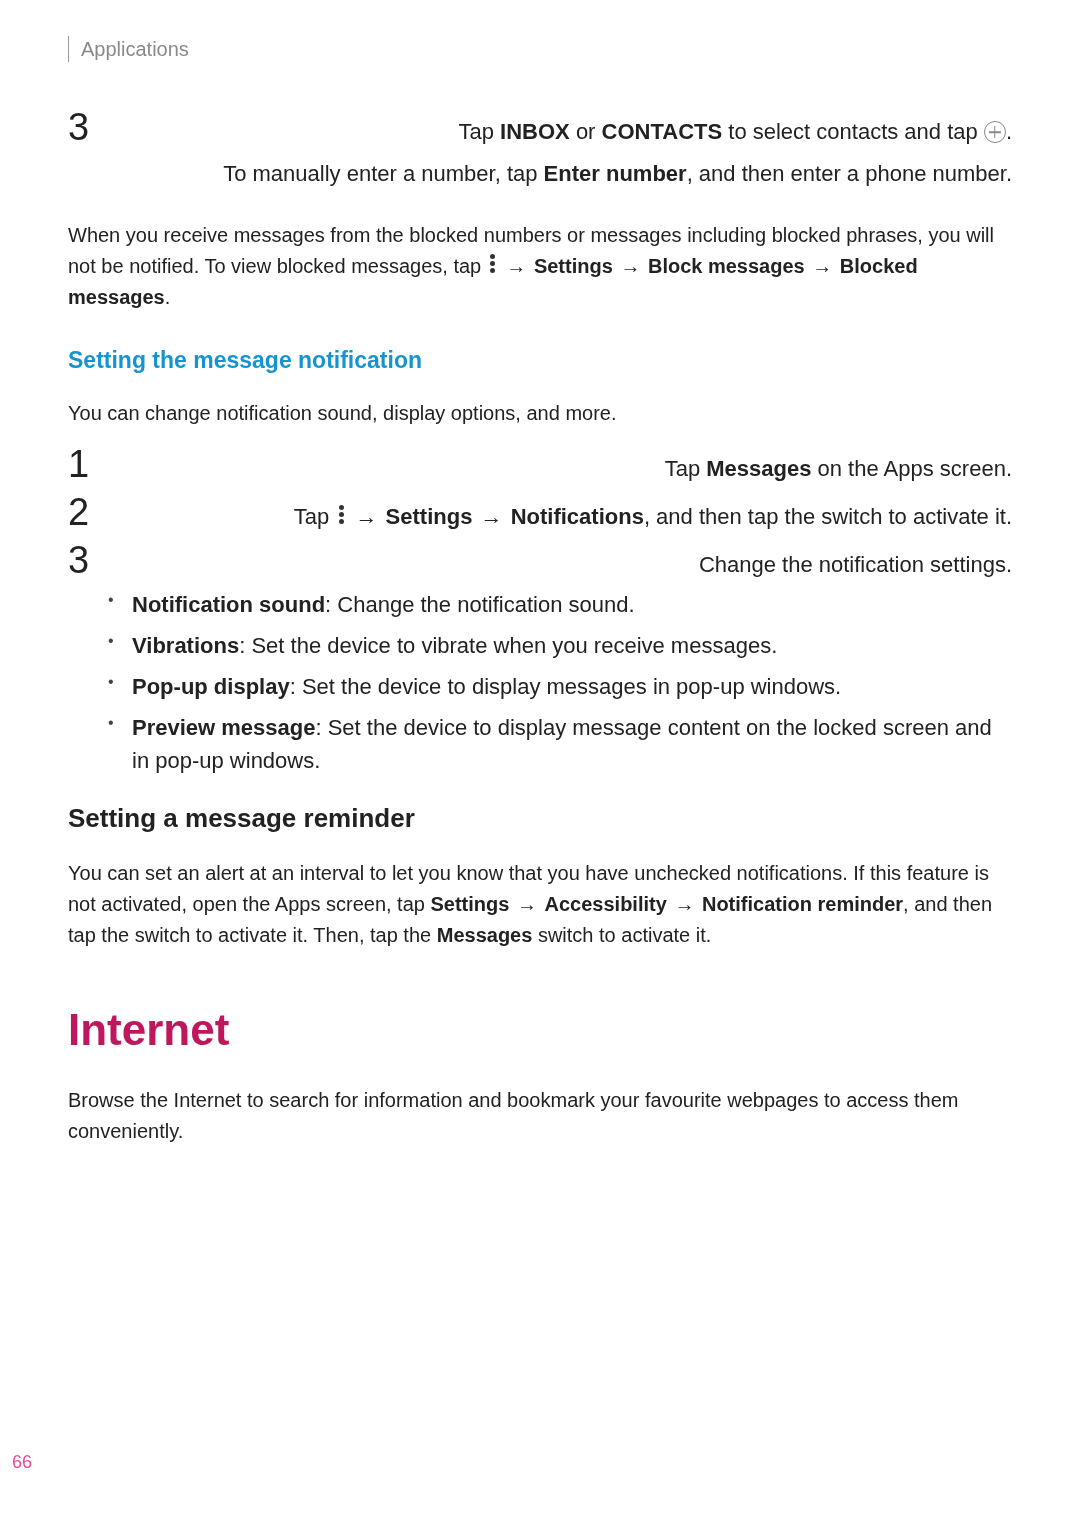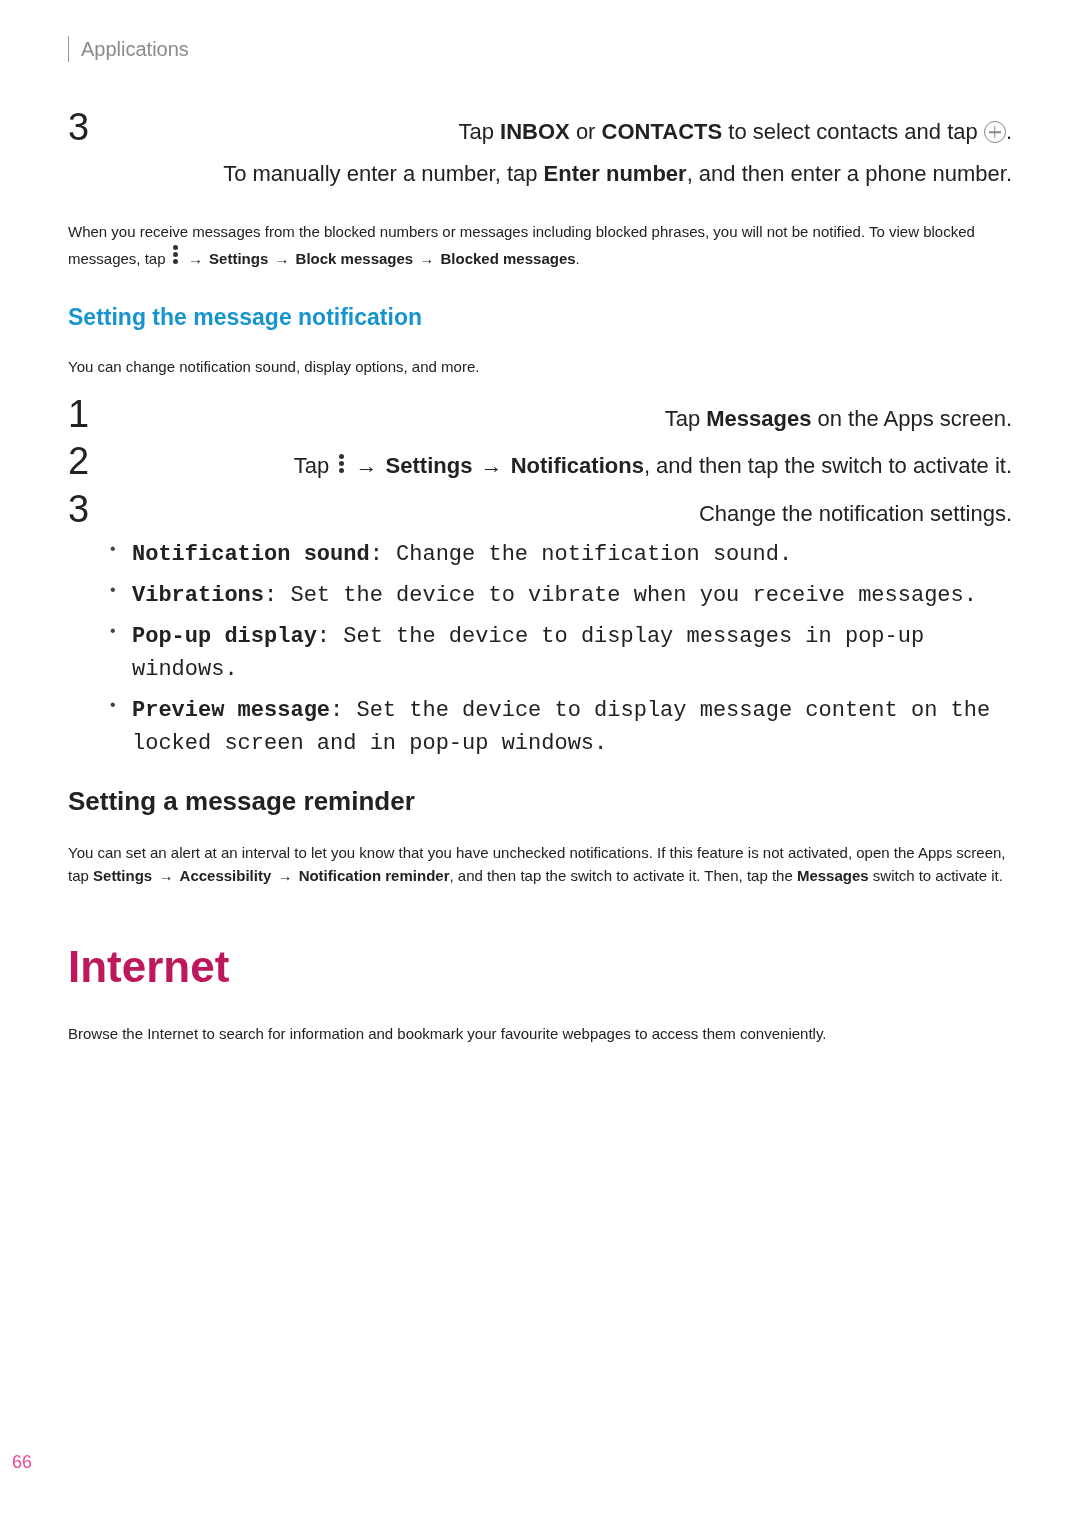--- a/index.html
+++ b/index.html
@@ -53,21 +53,21 @@
     line-height: 1.45;
     padding-top: 8px;
     flex: 1;
     text-align: right;
   }
   .step-body .sub {
     margin-top: 10px;
     margin-bottom: 6px;
   }
   .para {
-    font-size: 15px;
+    font-size: 20px;
     line-height: 1.55;
     margin-bottom: 16px;
     margin-top: 24px;
   }
   .section-h2 {
     color: #1594d0;
     font-size: 23px;
     font-weight: 700;
     margin-top: 34px;
     margin-bottom: 18px;
@@ -86,21 +86,20 @@
     margin-top: 54px;
     margin-bottom: 30px;
   }
   .b {
     font-weight: 700;
   }
   .bullets {
     list-style: none;
     margin-left: 36px;
     margin-top: 6px;
-    font-family: Liberation Mono, monospace;
   }
   .bullets li {
     position: relative;
     padding-left: 28px;
     font-size: 22px;
     line-height: 1.5;
     margin-bottom: 8px;
   }
   .bullets li::before {
     content: "•";

